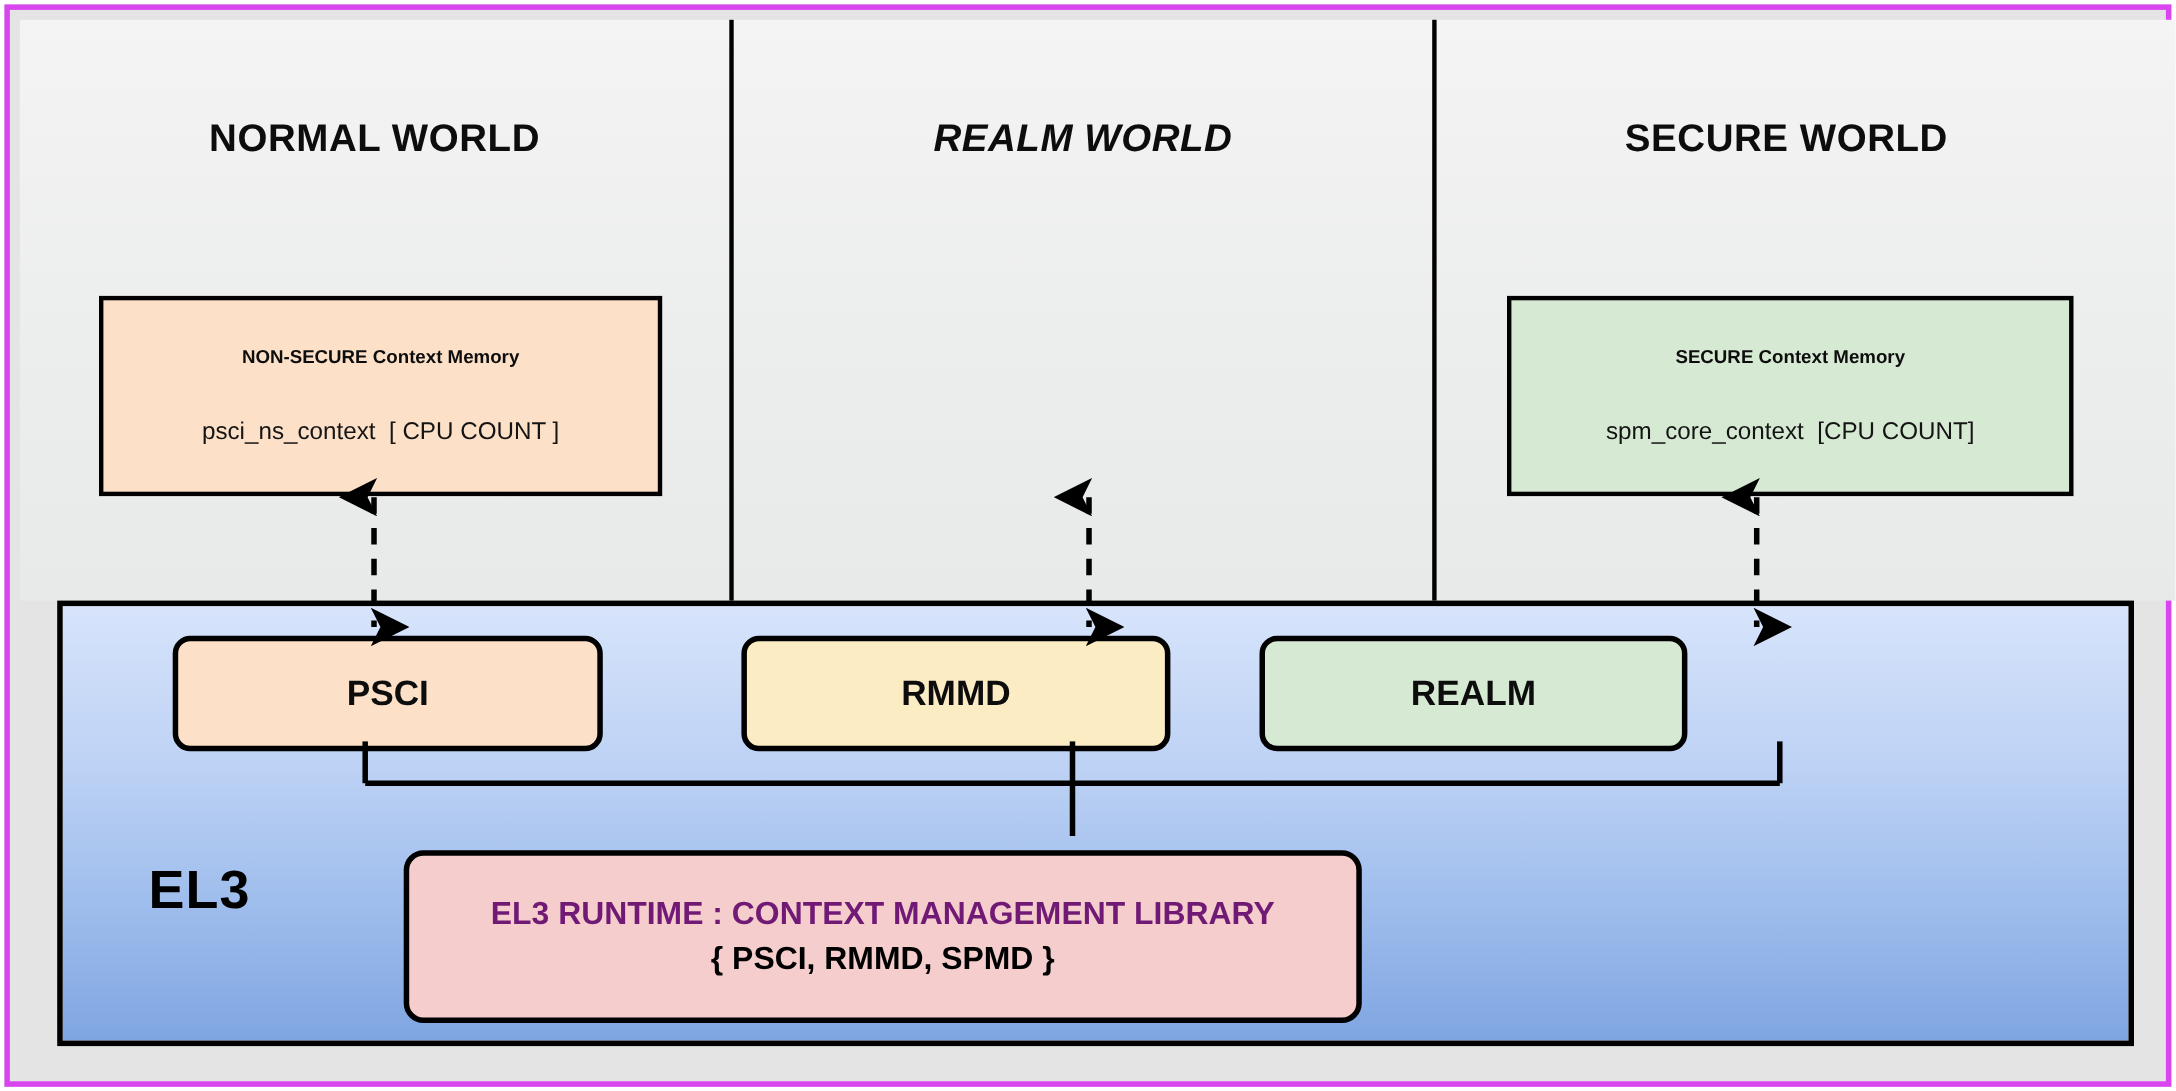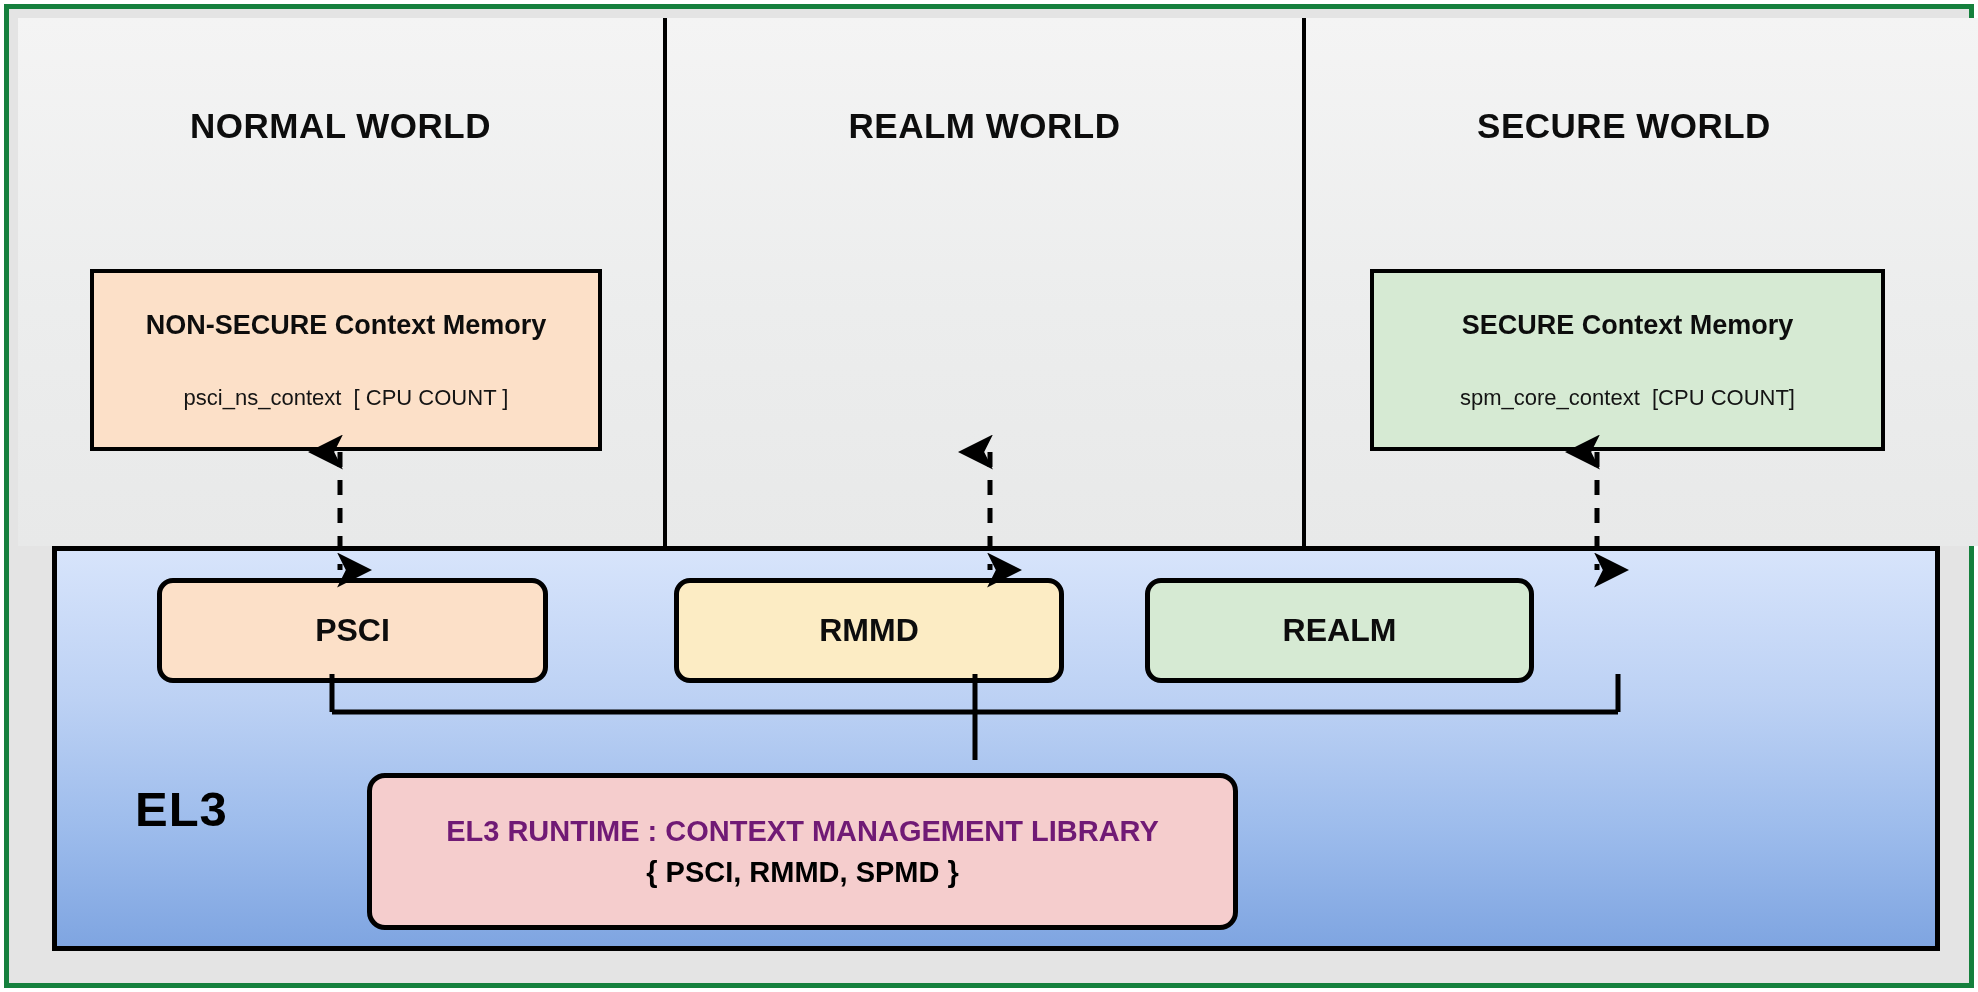--- a/index.html
+++ b/index.html
@@ -16,40 +16,40 @@
     overflow: hidden;
   }
   
   #outer-frame {
     position: absolute;
     left: 4px;
     top: 4px;
     width: 1970px;
     height: 984px;
     box-sizing: border-box;
-    border: 5px solid #15803d;
+    border: 5px solid #d946ef;
     background: #e4e4e4;
   }
   
   #worlds-strip {
     position: absolute;
     left: 9px;
     top: 9px;
     width: 1960px;
     height: 528px;
     background: linear-gradient(to bottom, #f4f4f4 0%, #eceded 55%, #e8e9e9 100%);
   }
   .world-panel {
     position: absolute;
     top: 0;
     height: 528px;
     box-sizing: border-box;
   }
   .world-panel.p0 { left: 0;     width: 645px; }
-  .world-panel.p1 { left: 645px; width: 639px; border-left: 4px solid #000; }
+  .world-panel.p1 { left: 645px; width: 639px; border-left: 4px solid #000; font-style: italic; }
   .world-panel.p2 { left: 1284px;width: 640px; border-left: 4px solid #000; }
 
   .world-title {
     position: absolute;
     left: 0;
     right: 0;
     top: 88px;
     text-align: center;
     font-size: 35px;
     font-weight: bold;
@@ -62,21 +62,21 @@
     top: 251px;
     height: 182px;
     box-sizing: border-box;
     border: 4px solid #000000;
     display: flex;
     flex-direction: column;
     align-items: center;
     justify-content: center;
   }
   .ctx-box .ctx-title {
-    font-size: 27px;
+    font-size: 17px;
     font-weight: bold;
     color: #0d0d0d;
     margin-bottom: 44px;
     text-align: right;
     white-space: nowrap;
   }
   .ctx-box .ctx-sub {
     font-size: 22px;
     font-weight: normal;
     color: #141414;

